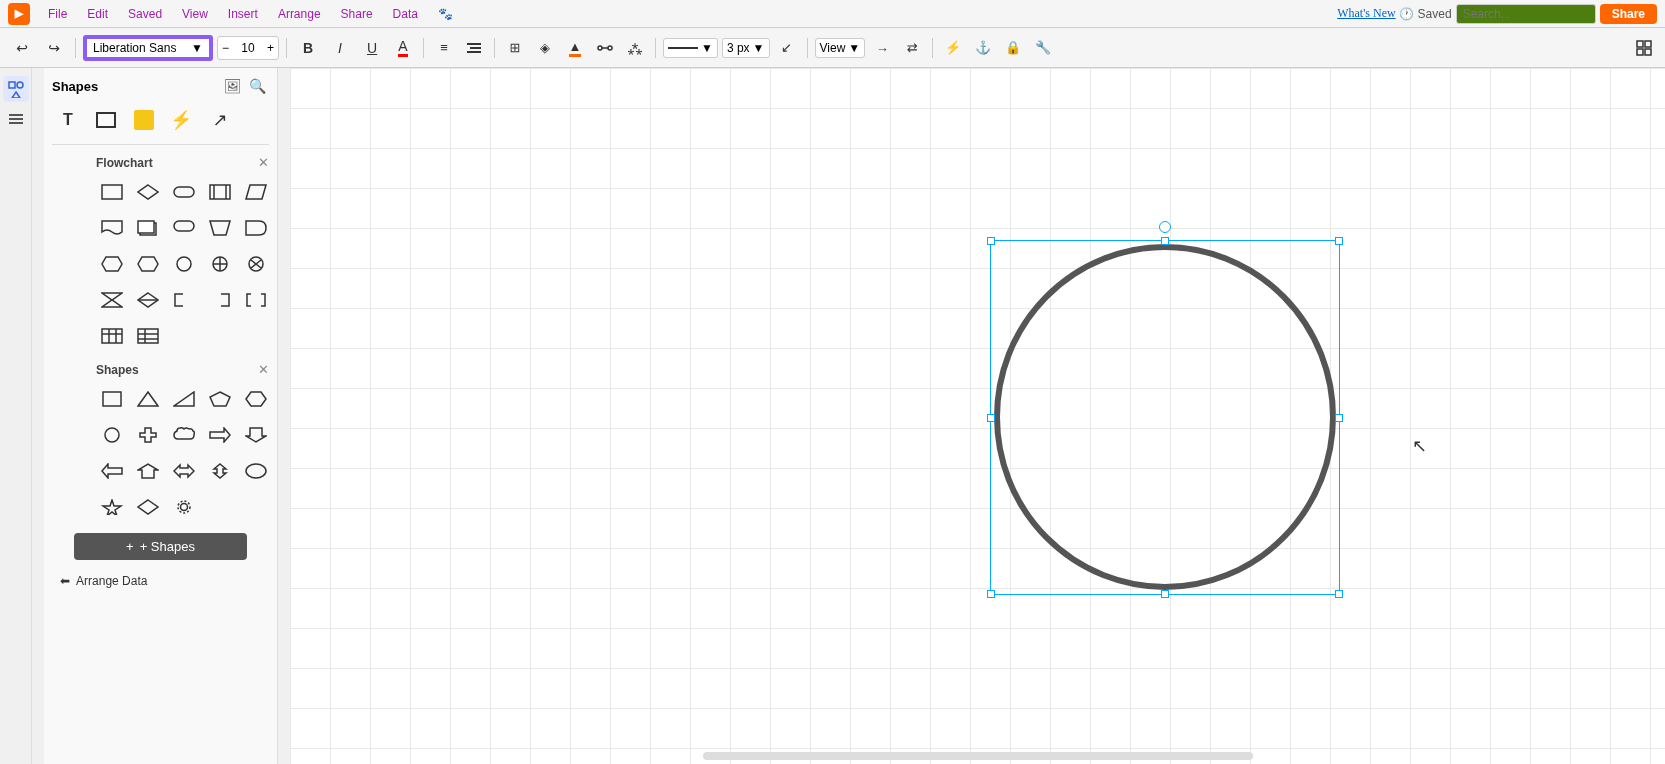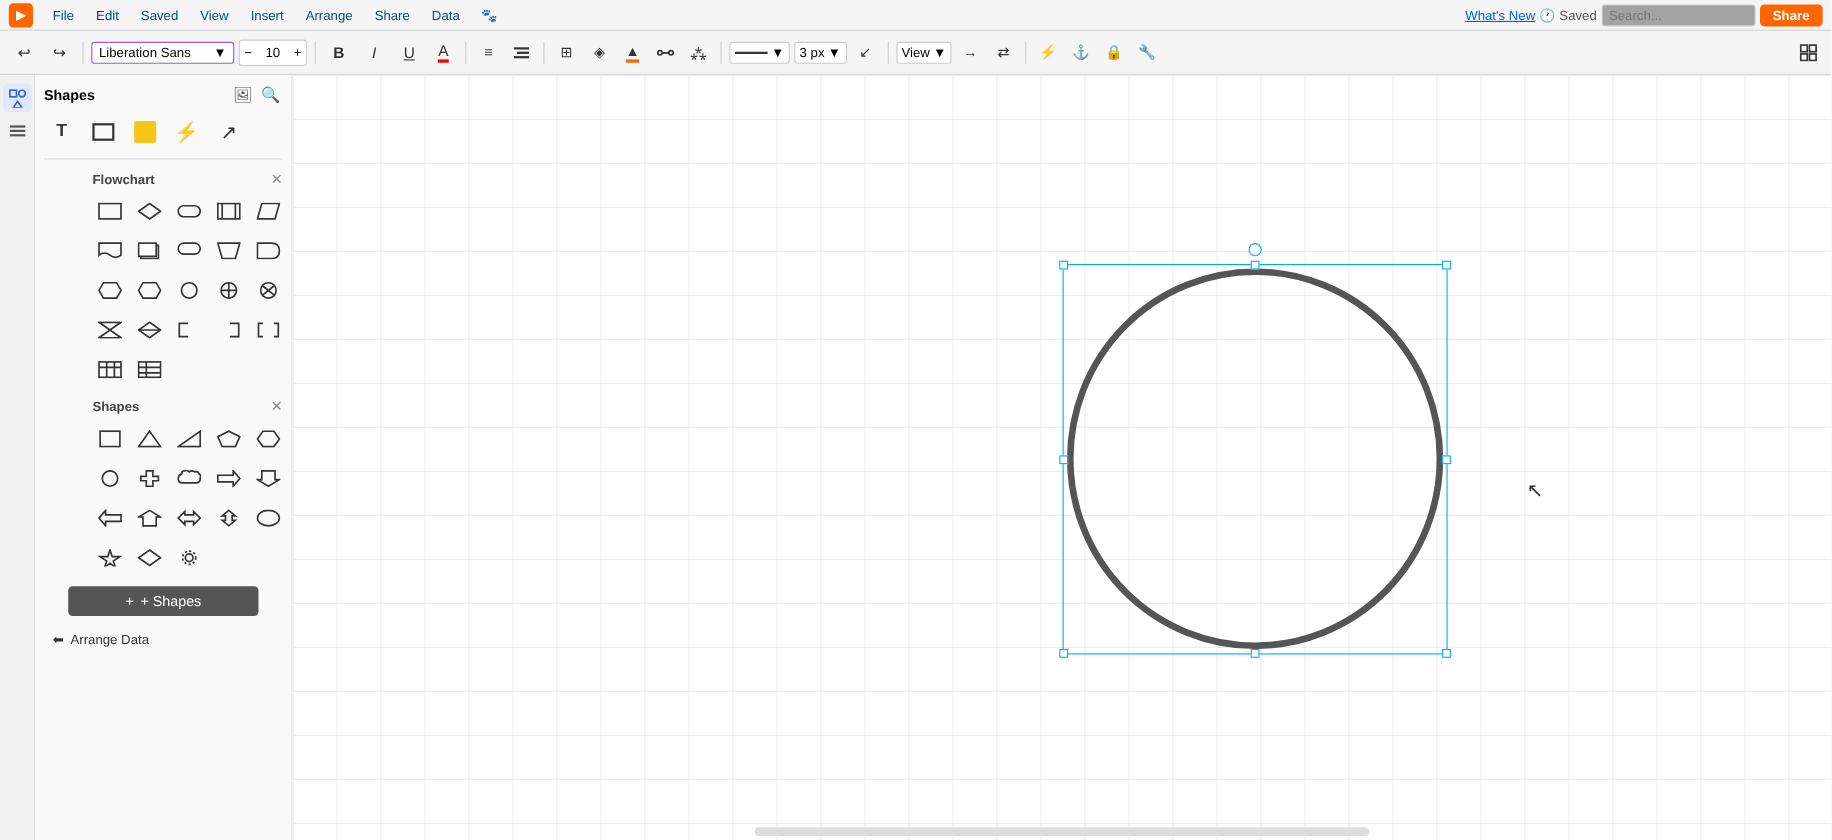--- a/index.html
+++ b/index.html
@@ -10,49 +10,49 @@
       display: flex; align-items: center; height: 28px;
       background: #f5f5f5; border-bottom: 1px solid #ccc;
       padding: 0 8px; gap: 4px;
     }
     .app-logo {
       width: 22px; height: 22px; background: #ff6600; border-radius: 4px;
       display: flex; align-items: center; justify-content: center;
       color: white; font-weight: bold; font-size: 11px; margin-right: 6px;
     }
     .menu-item {
-      padding: 2px 8px; cursor: pointer; font-size: 12px; color: #0c4a6e;
+      padding: 2px 8px; cursor: pointer; font-size: 12px; color: #a21caf;
       border-radius: 3px;
     }
-    .whats-new { color: #0066cc; text-decoration: underline; cursor: pointer; }
+    .whats-new { color: #0066cc; text-decoration: underline; cursor: pointer; font-family: Liberation Serif, serif; }
     .saved-btn { display: flex; align-items: center; gap: 3px; color: #555; font-size: 12px; }
     .menu-spacer { flex: 1; }
     .share-btn {
       background: #ff6600; color: white; border: none; border-radius: 4px;
       padding: 3px 12px; font-size: 12px; cursor: pointer; font-weight: bold;
     }
     .search-box-top {
       border: 1px solid #ccc; border-radius: 3px; padding: 2px 6px;
-      font-size: 12px; width: 140px; background: #a3a3a3;
+      font-size: 12px; width: 140px; background: #4d7c0f;
     }
 
     
     #toolbar {
       display: flex; align-items: center; height: 40px;
       background: #f5f5f5; border-bottom: 1px solid #ccc;
       padding: 0 8px; gap: 4px;
     }
     .toolbar-btn {
       width: 28px; height: 26px; border: none; background: transparent;
       cursor: pointer; display: flex; align-items: center; justify-content: center;
       border-radius: 3px; font-size: 14px; color: #333;
     }
     .toolbar-separator { width: 1px; height: 20px; background: #ccc; margin: 0 3px; }
     .font-selector {
-      border: 1px solid #8b5cf6; border-radius: 3px; padding: 2px 6px;
+      border: 4px solid #8b5cf6; border-radius: 3px; padding: 2px 6px;
       font-size: 12px; background: white; min-width: 130px; cursor: pointer;
       display: flex; align-items: center; justify-content: space-between;
     }
     .font-size-box {
       display: flex; align-items: center; border: 1px solid #ccc;
       border-radius: 3px; background: white; height: 24px;
     }
     .font-size-btn { border: none; background: transparent; cursor: pointer; padding: 0 4px; font-size: 12px; }
     .font-size-val { border: none; background: transparent; width: 30px; text-align: center; font-size: 12px; }
     .line-style-sel {
@@ -61,21 +61,21 @@
       display: flex; align-items: center; gap: 3px;
     }
     .toolbar-icon-btn {
       width: 26px; height: 26px; border: none; background: transparent;
       cursor: pointer; display: flex; align-items: center; justify-content: center;
       border-radius: 3px; font-size: 13px; color: #333;
     }
 
     
     #main {
-      display: flex; height: calc(764px - 68px);
+      display: flex; height: calc(764px - 68px); gap: 12px;
     }
 
     
     #sidebar-icons {
       width: 32px; background: #f0f0f0; border-right: 1px solid #ddd;
       display: flex; flex-direction: column; align-items: center;
       padding-top: 8px; gap: 4px;
     }
     .side-icon {
       width: 26px; height: 26px; display: flex; align-items: center; justify-content: center;

